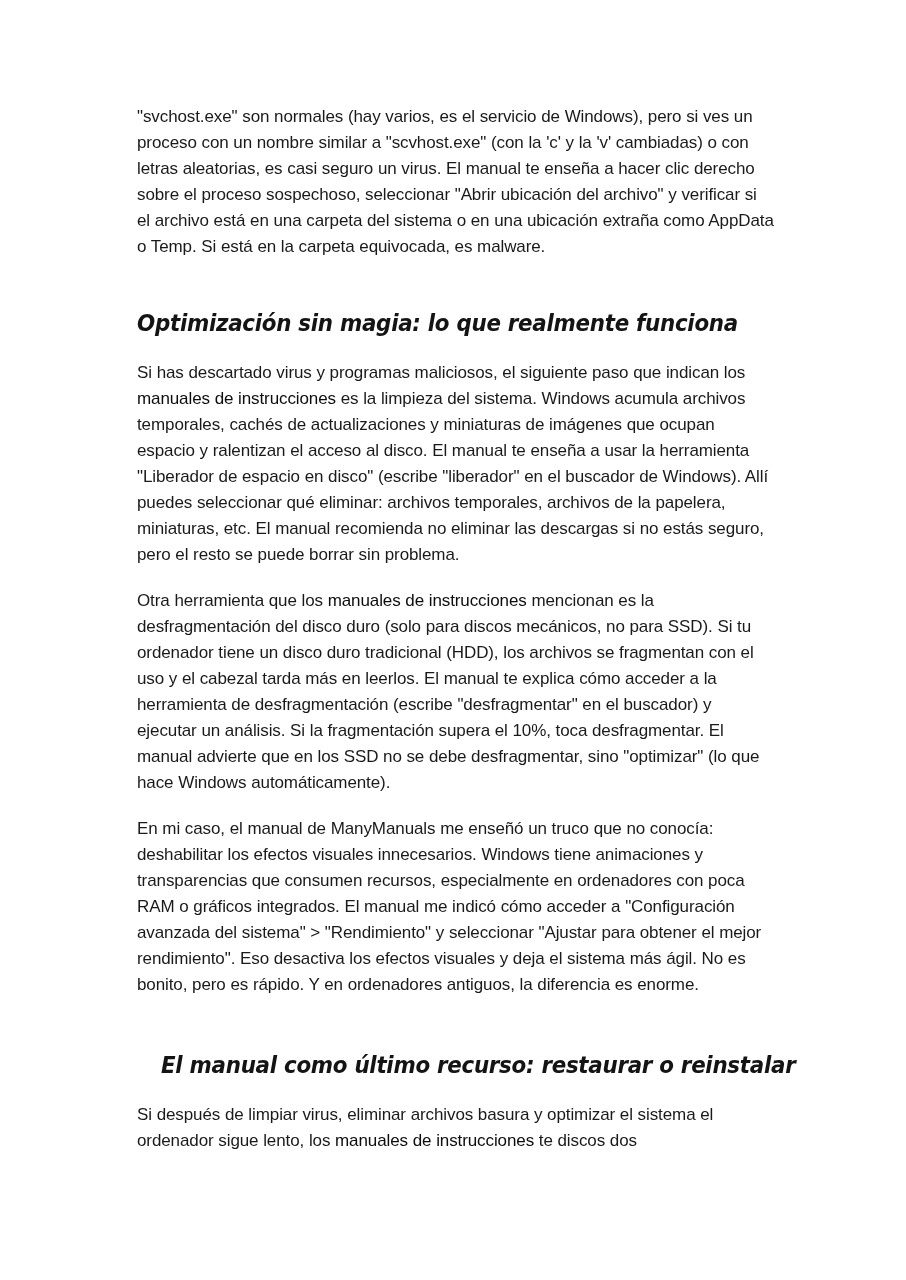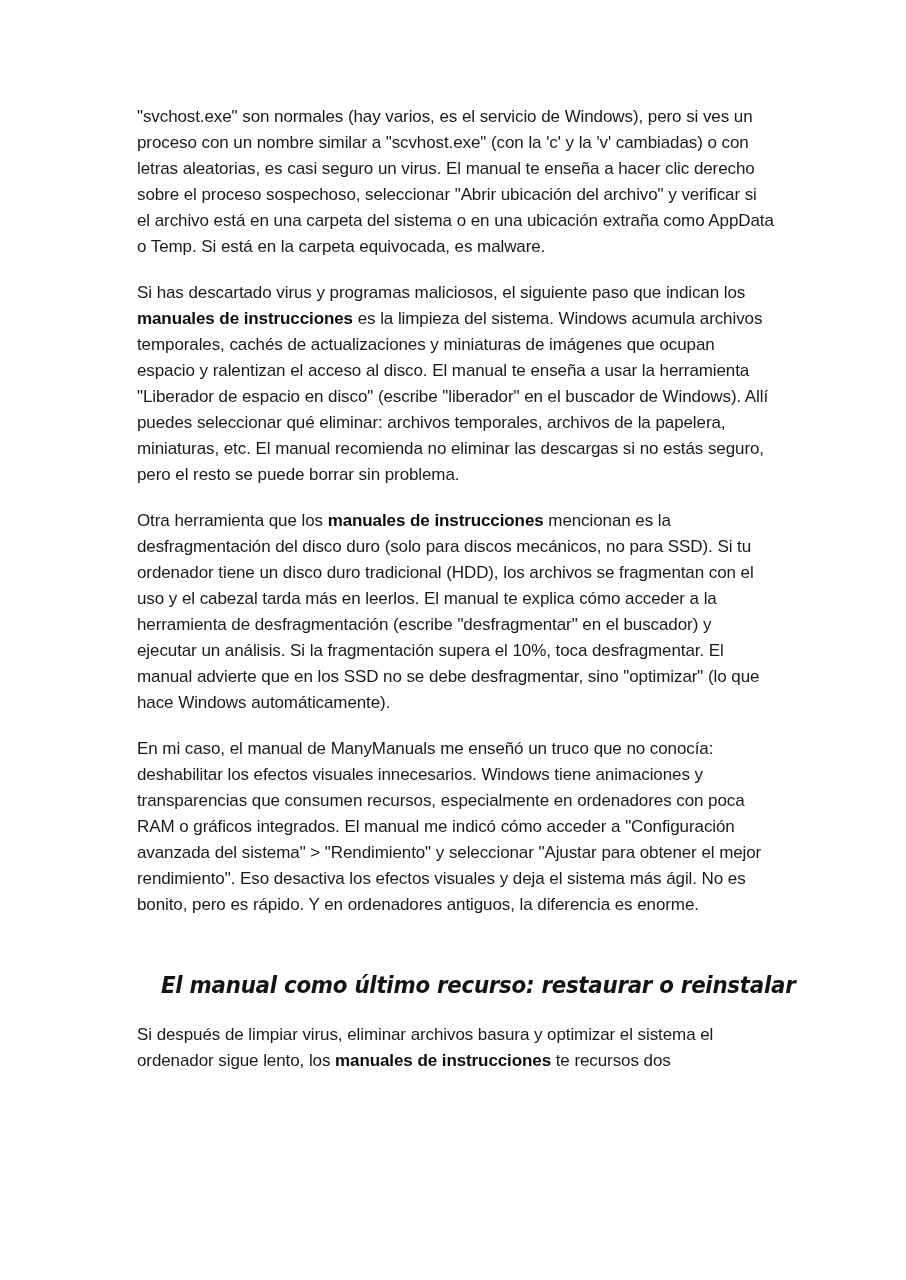--- a/index.html
+++ b/index.html
@@ -28,21 +28,21 @@
     font-family: "Liberation Sans", "DejaVu Sans", sans-serif;
     font-size: 17px;
     line-height: 26px;
     color: #1a1a1a;
     text-align: left;
     letter-spacing: -0.1px;
     word-spacing: 0.1px;
     -webkit-font-smoothing: antialiased;
   }
   p.body-text strong {
-    font-weight: 700;
+    font-weight: 400;
     color: #0d0d0d;
   }
   h2.section-heading {
     margin: 0;
     font-family: "DejaVu Sans", "Liberation Sans", sans-serif;
     font-size: 23px;
     line-height: 30px;
     font-weight: 700;
     font-style: italic;
     color: #141414;
@@ -61,21 +61,24 @@
     padding-bottom: 22px;
     margin-left: 24px;
   }
 </style>
 </head>
 <body>
 
 <div class="page">
   <div class="content" id="content-root">
       <p class="body-text"><span>"svchost.exe" son normales (hay varios, es el servicio de Windows), pero si ves un proceso con un nombre similar a "scvhost.exe" (con la 'c' y la 'v' cambiadas) o con letras aleatorias, es casi seguro un virus. El manual te enseña a hacer clic derecho sobre el proceso sospechoso, seleccionar "Abrir ubicación del archivo" y verificar si el archivo está en una carpeta del sistema o en una ubicación extraña como AppData o Temp. Si está en la carpeta equivocada, es malware.</span></p>
+      <div class="heading-block">
+        <h2 class="section-heading">Optimización sin magia: lo que realmente funciona</h2>
+      </div>
       <p class="body-text"><span>Si has descartado virus y programas maliciosos, el siguiente paso que indican los </span><strong>manuales de instrucciones</strong><span> es la limpieza del sistema. Windows acumula archivos temporales, cachés de actualizaciones y miniaturas de imágenes que ocupan espacio y ralentizan el acceso al disco. El manual te enseña a usar la herramienta "Liberador de espacio en disco" (escribe "liberador" en el buscador de Windows). Allí puedes seleccionar qué eliminar: archivos temporales, archivos de la papelera, miniaturas, etc. El manual recomienda no eliminar las descargas si no estás seguro, pero el resto se puede borrar sin problema.</span></p>
       <p class="body-text"><span>Otra herramienta que los </span><strong>manuales de instrucciones</strong><span> mencionan es la desfragmentación del disco duro (solo para discos mecánicos, no para SSD). Si tu ordenador tiene un disco duro tradicional (HDD), los archivos se fragmentan con el uso y el cabezal tarda más en leerlos. El manual te explica cómo acceder a la herramienta de desfragmentación (escribe "desfragmentar" en el buscador) y ejecutar un análisis. Si la fragmentación supera el 10%, toca desfragmentar. El manual advierte que en los SSD no se debe desfragmentar, sino "optimizar" (lo que hace Windows automáticamente).</span></p>
       <p class="body-text"><span>En mi caso, el manual de ManyManuals me enseñó un truco que no conocía: deshabilitar los efectos visuales innecesarios. Windows tiene animaciones y transparencias que consumen recursos, especialmente en ordenadores con poca RAM o gráficos integrados. El manual me indicó cómo acceder a "Configuración avanzada del sistema" &gt; "Rendimiento" y seleccionar "Ajustar para obtener el mejor rendimiento". Eso desactiva los efectos visuales y deja el sistema más ágil. No es bonito, pero es rápido. Y en ordenadores antiguos, la diferencia es enorme.</span></p>
       <div class="heading-block second">
         <h2 class="section-heading">El manual como último recurso: restaurar o reinstalar</h2>
       </div>
-      <p class="body-text"><span>Si después de limpiar virus, eliminar archivos basura y optimizar el sistema el ordenador sigue lento, los </span><strong>manuales de instrucciones</strong><span> te recursos dos</span></p>
+      <p class="body-text"><span>Si después de limpiar virus, eliminar archivos basura y optimizar el sistema el ordenador sigue lento, los </span><strong>manuales de instrucciones</strong><span> te discos dos</span></p>
     </div>
 </div>
 
 </body></html>

